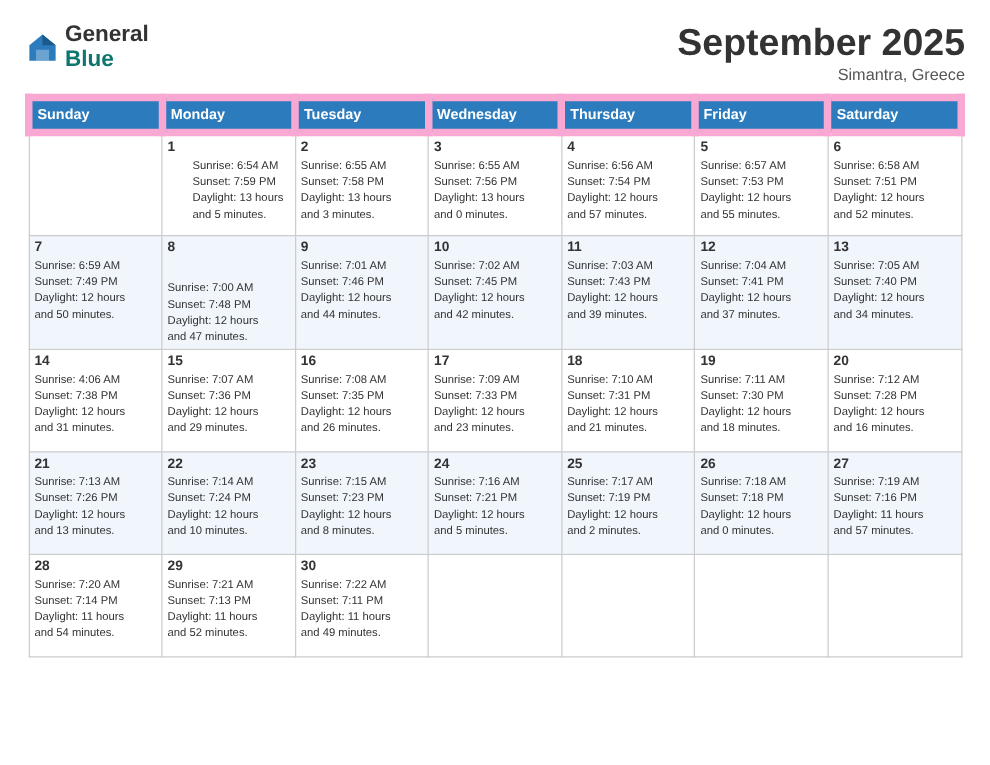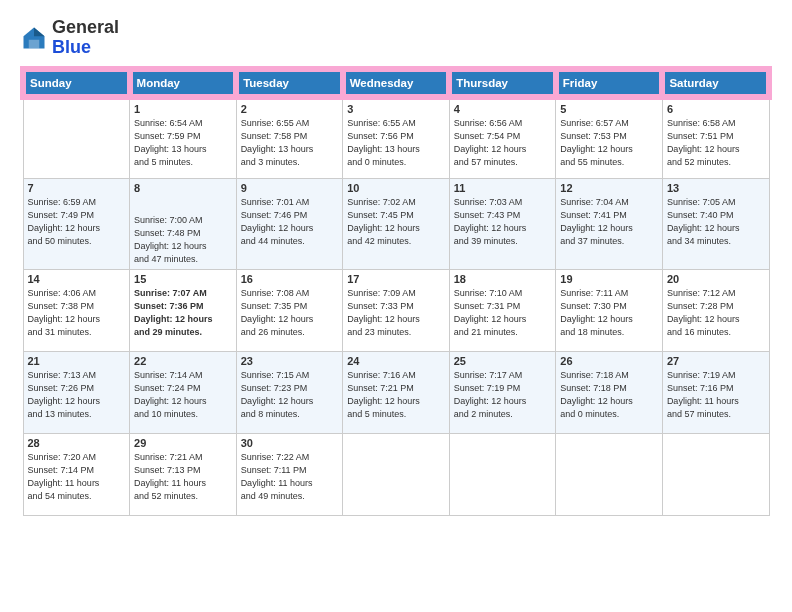--- a/index.html
+++ b/index.html
@@ -32,21 +32,21 @@
       line-height: 1.1;
     }
     .logo-general {
       font-size: 18px;
       font-weight: bold;
       color: #333;
     }
     .logo-blue {
       font-size: 18px;
       font-weight: bold;
-      color: #1d4ed8;
+      color: #0f766e;
     }
     .logo-icon {
       width: 28px;
       height: 28px;
       margin-right: 4px;
     }
     .title-block {
       text-align: right;
     }
     .month-title {
@@ -115,40 +115,44 @@
       <svg class="logo-icon" viewBox="0 0 32 32">
         <polygon points="16,4 28,14 28,28 4,28 4,14" fill="#2b7bbd"></polygon>
         <polygon points="16,4 28,14 16,14" fill="#1a5a8a"></polygon>
         <rect x="10" y="18" width="12" height="10" fill="#fff" opacity="0.3"></rect>
       </svg>
       <div class="logo-text">
         <span class="logo-general">General</span>
         <span class="logo-blue">Blue</span>
       </div>
     </div>
+    <div class="title-block">
+      <div class="month-title">September 2025</div>
+      <div class="subtitle">Simantra, Greece</div>
+    </div>
   </div>
 
   <table>
     <thead>
       <tr>
         <th>Sunday</th>
         <th>Monday</th>
         <th>Tuesday</th>
         <th>Wednesday</th>
         <th>Thursday</th>
         <th>Friday</th>
         <th>Saturday</th>
       </tr>
     </thead>
     <tbody id="calendar-body">
     <tr class="row-white">
           <td class="empty-cell"></td>
           <td>
             <div class="day-number">1</div>
-            <div class="day-info" style="white-space: pre-line;">Sunrise: 6:54 AM
+            <div class="day-info" style="white-space: pre-line; margin-left: 20px;">Sunrise: 6:54 AM
 Sunset: 7:59 PM
 Daylight: 13 hours
 and 5 minutes.</div>
           </td>
           <td>
             <div class="day-number">2</div>
             <div class="day-info" style="white-space: pre-line;">Sunrise: 6:55 AM
 Sunset: 7:58 PM
 Daylight: 13 hours
 and 3 minutes.</div>
@@ -236,21 +240,21 @@
         <tr class="row-white">
           <td>
             <div class="day-number">14</div>
             <div class="day-info" style="white-space: pre-line;">Sunrise: 4:06 AM
 Sunset: 7:38 PM
 Daylight: 12 hours
 and 31 minutes.</div>
           </td>
           <td>
             <div class="day-number">15</div>
-            <div class="day-info" style="white-space: pre-line; font-weight: bold;">Sunrise: 7:07 AM
+            <div class="day-info" style="white-space: pre-line;">Sunrise: 7:07 AM
 Sunset: 7:36 PM
 Daylight: 12 hours
 and 29 minutes.</div>
           </td>
           <td>
             <div class="day-number">16</div>
             <div class="day-info" style="white-space: pre-line;">Sunrise: 7:08 AM
 Sunset: 7:35 PM
 Daylight: 12 hours
 and 26 minutes.</div>

